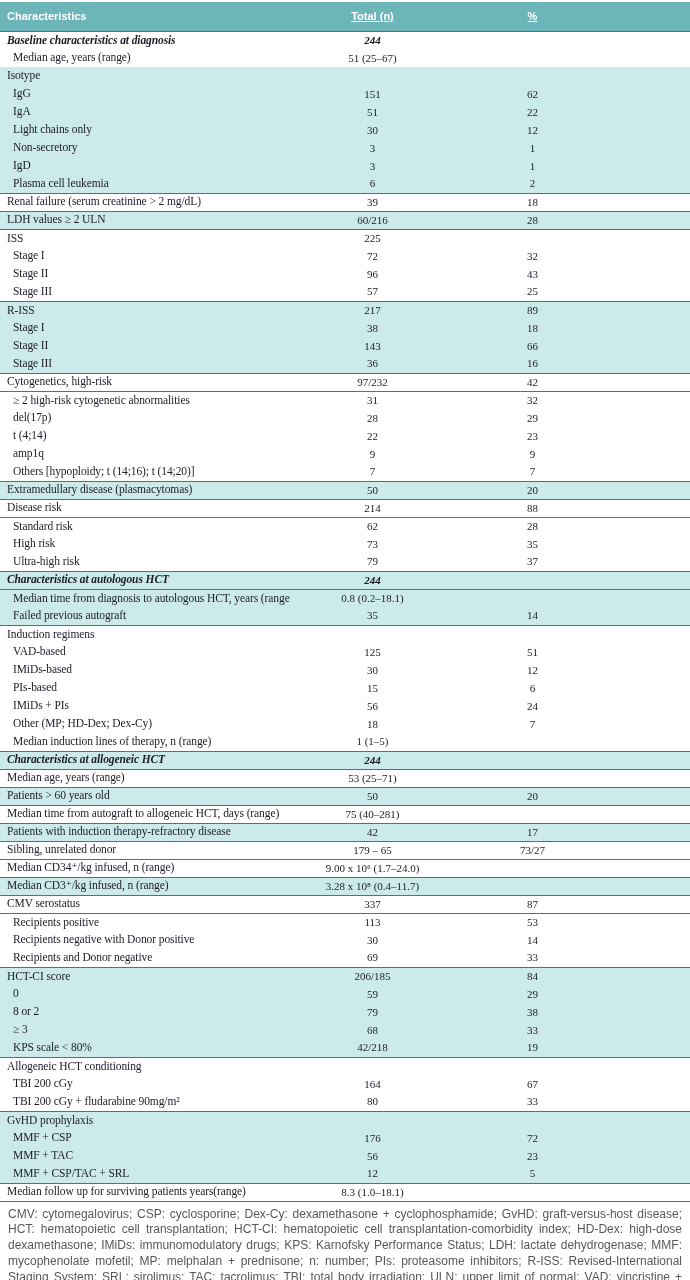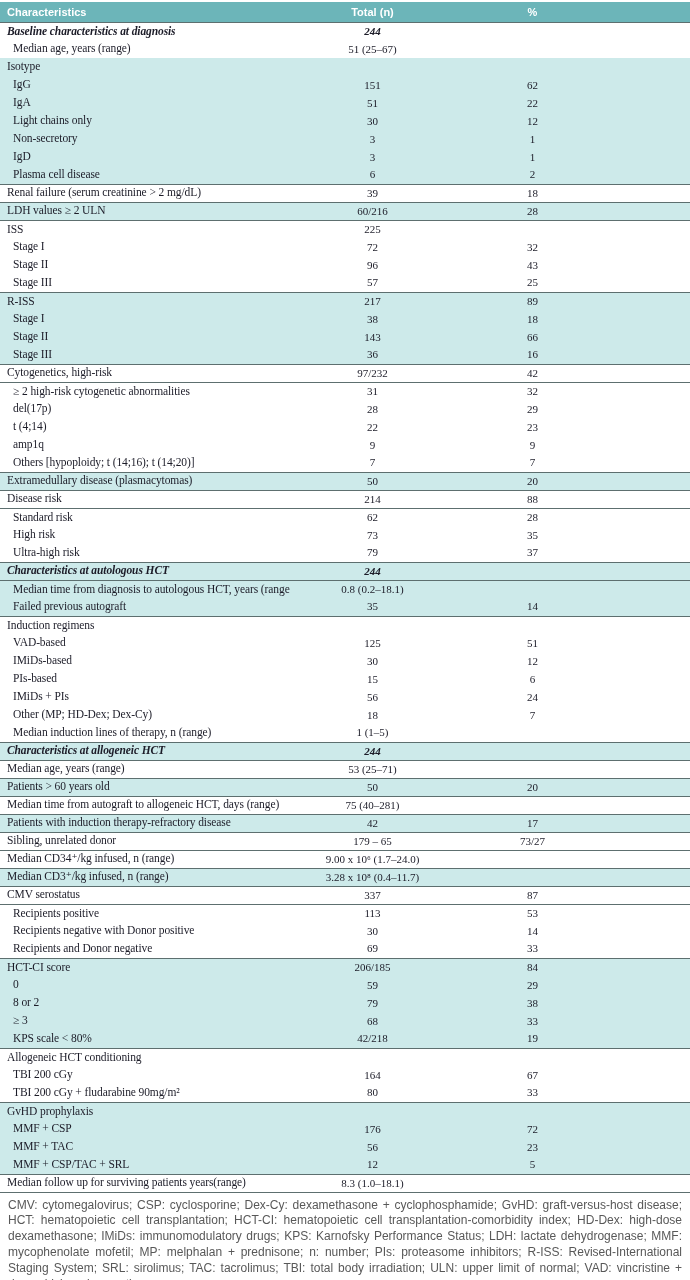--- a/index.html
+++ b/index.html
@@ -14,26 +14,26 @@
   body{font-family:"Liberation Serif","DejaVu Serif",serif;color:var(--text);}
   .page{width:690px;height:1280px;padding-top:2px;}
   table{width:690px;border-collapse:collapse;table-layout:fixed;}
   col.c1{width:290px;} col.c2{width:165px;} col.c3{width:155px;} col.c4{width:80px;}
   thead th{
     background:var(--header-bg);
     color:#ffffff;
     font-family:"Liberation Sans","DejaVu Sans",sans-serif;
     font-weight:700;
     font-size:11px;
-    height:20px;
+    height:29px;
     vertical-align:middle;
     border-bottom:1px solid var(--sep);
   }
   thead th.c1{text-align:left;padding-left:7px;}
-  thead th.c2,thead th.c3{text-align:center;}
+  thead th.c2,thead th.c3{text-align:center;text-decoration:underline;}
   tbody td{
     height:18px;
     font-size:11.5px;
     line-height:1;
     vertical-align:middle;
     white-space:nowrap;
     overflow:hidden;
   }
   tbody td.c1{text-align:left;padding-left:7px;letter-spacing:-0.1px;}
   tbody td.c1.indent{padding-left:13px;}
@@ -112,21 +112,21 @@
           <td class="c3">1</td>
           <td class="c4"></td>
         </tr>
         <tr class="stripe">
           <td class="c1 indent">IgD</td>
           <td class="c2">3</td>
           <td class="c3">1</td>
           <td class="c4"></td>
         </tr>
         <tr class="stripe sep">
-          <td class="c1 indent">Plasma cell disease</td>
+          <td class="c1 indent">Plasma cell leukemia</td>
           <td class="c2">6</td>
           <td class="c3">2</td>
           <td class="c4"></td>
         </tr>
         <tr class="sep">
           <td class="c1">Renal failure (serum creatinine &gt; 2 mg/dL)</td>
           <td class="c2">39</td>
           <td class="c3">18</td>
           <td class="c4"></td>
         </tr>

